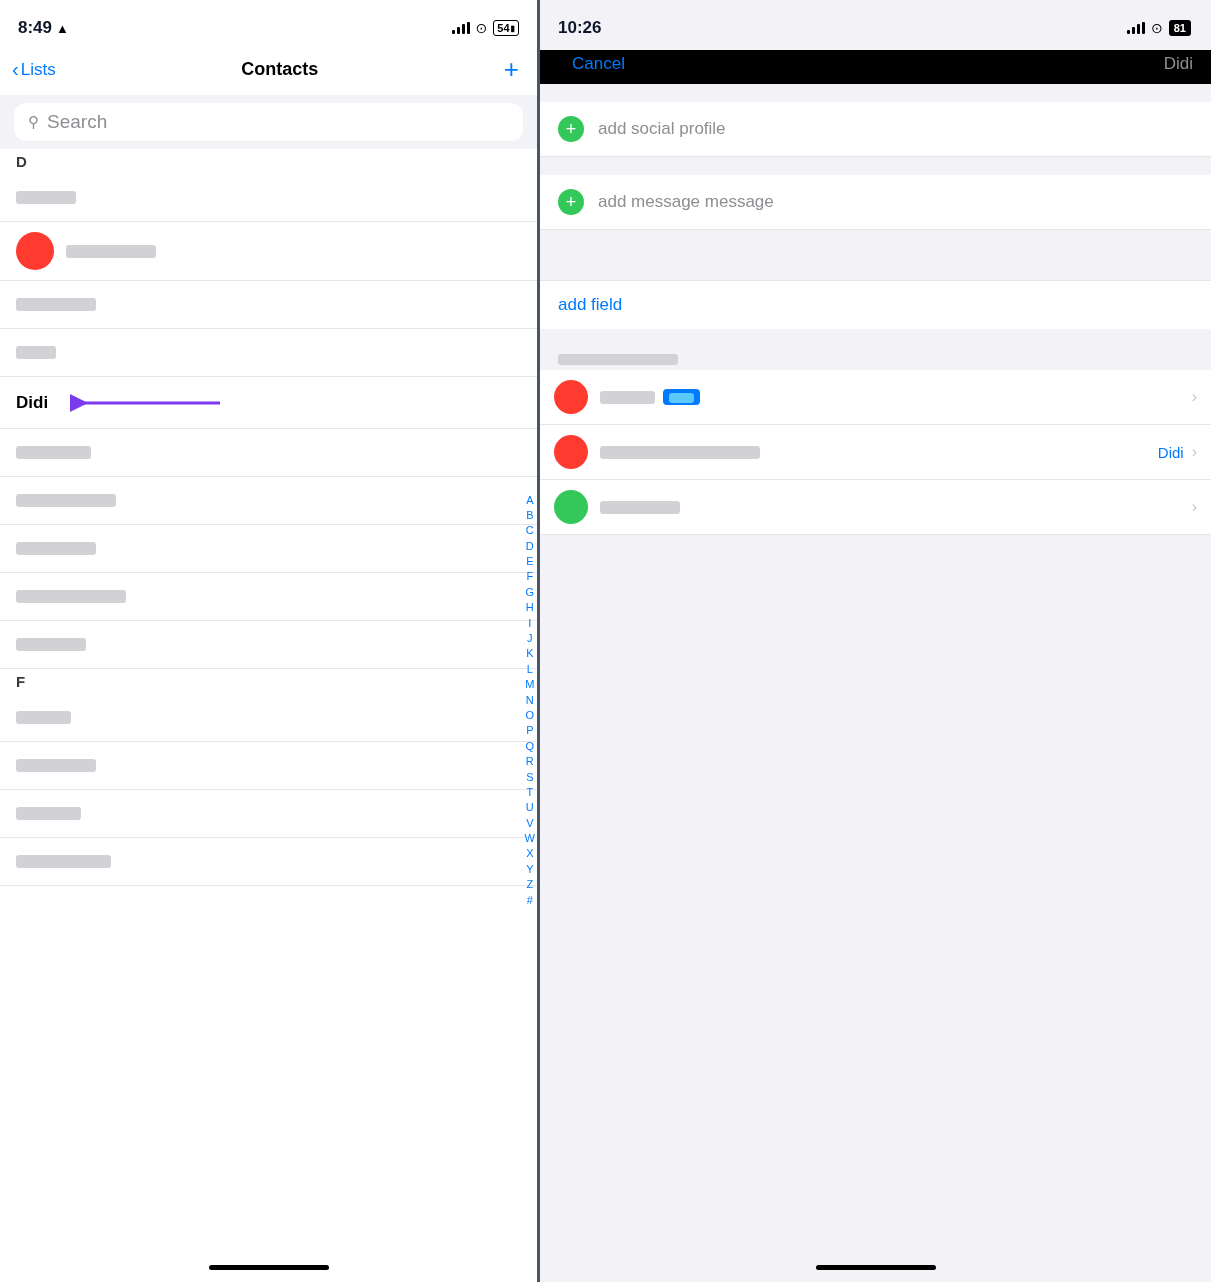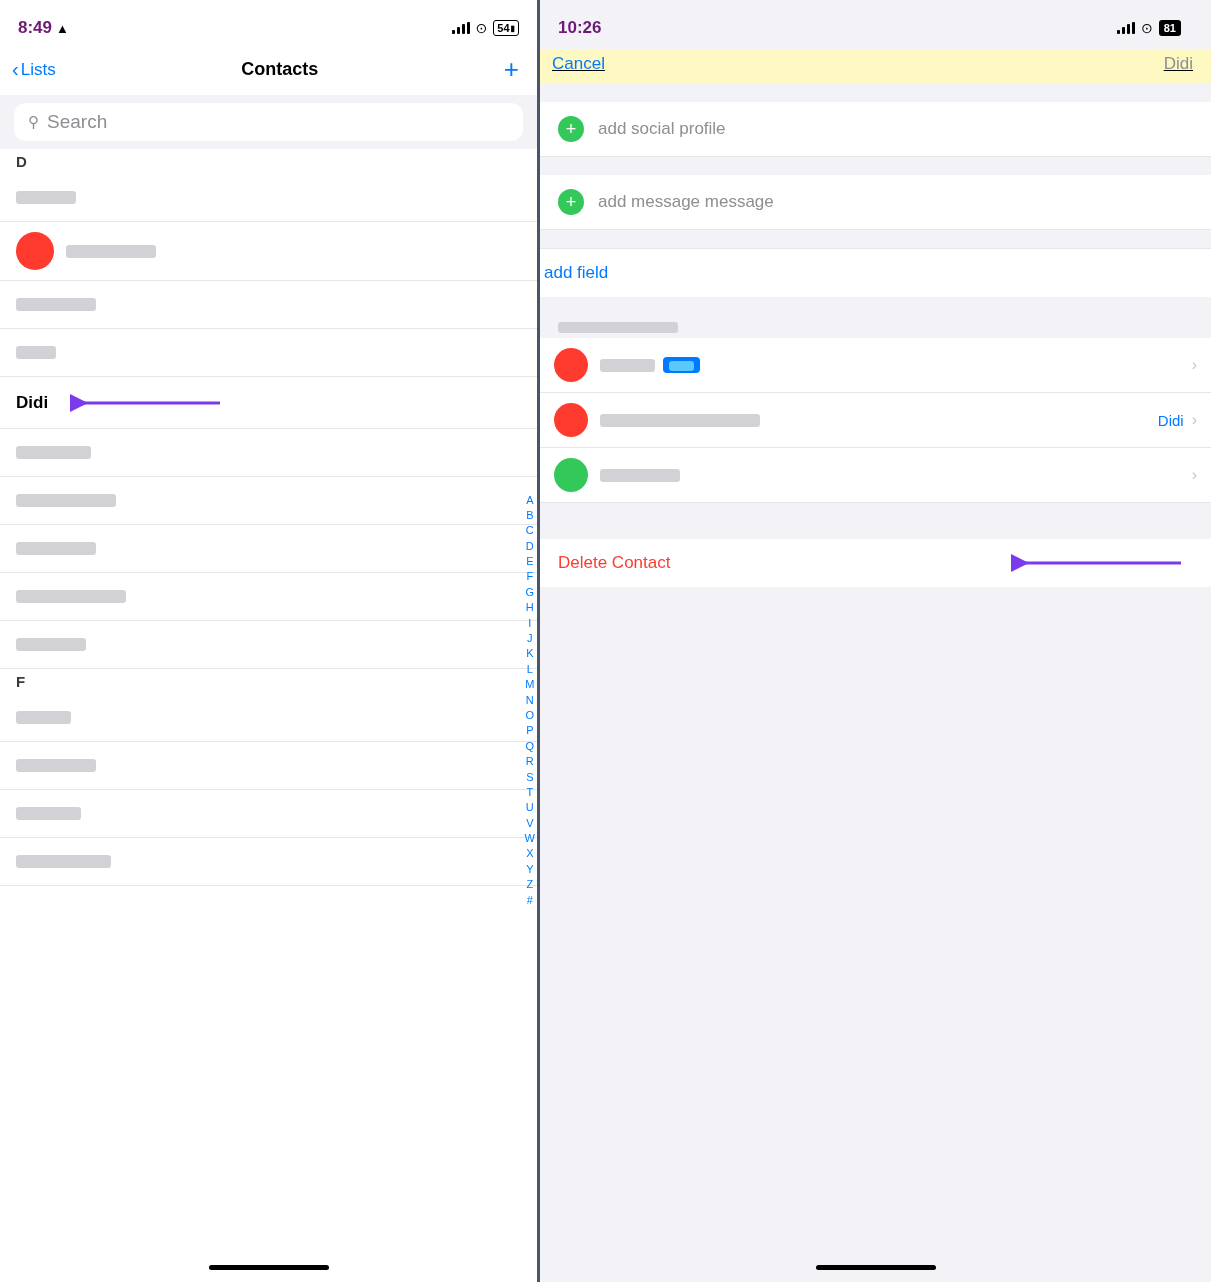--- a/index.html
+++ b/index.html
@@ -27,21 +27,21 @@
       justify-content: space-between;
       align-items: center;
       padding: 14px 18px 8px 18px;
       height: 50px;
       background: #fff;
     }
 
     .status-time {
       font-size: 17px;
       font-weight: 600;
-      color: #701a75;
+      color: #0f172a;
     }
 
     .status-icons {
       display: flex;
       align-items: center;
       gap: 6px;
     }
 
     .nav-bar {
       display: flex;
@@ -199,31 +199,31 @@
       height: 1282px;
       background: #f2f2f7;
       display: flex;
       flex-direction: column;
     }
 
     .status-bar-right {
       display: flex;
       justify-content: space-between;
       align-items: center;
-      padding: 14px 30px 8px 18px;
+      padding: 14px 20px 8px 18px;
       height: 50px;
       background: #f2f2f7;
     }
 
     .right-nav-bar {
       display: flex;
       align-items: center;
       justify-content: space-between;
-      padding: 4px 18px 10px 12px;
-      background: #fef9c3;
+      padding: 4px 18px 10px 32px;
+      background: #000000;
       text-decoration: underline;
     }
 
     .nav-cancel {
       color: #007AFF;
       font-size: 17px;
       cursor: pointer;
     }
 
     .nav-done {
@@ -538,21 +538,21 @@
     <div class="section-gap"></div>
     <div class="form-row">
       <div class="add-icon-circle">
         <span class="add-icon-plus">+</span>
       </div>
       <span class="form-label-gray">add message message</span>
     </div>
 
     <div class="section-gap"></div>
 
-    <div style="background:#fff;padding:14px 4px;border-top:1px solid #e5e5ea;">
+    <div style="background:#fff;padding:14px 18px;border-top:1px solid #e5e5ea;margin-top:32px;">
       <span class="form-label-blue">add field</span>
     </div>
 
     <div class="section-gap"></div>
     <div style="background:#f2f2f7;padding:4px 18px 0 18px;">
       <span style="font-size:13px;color:#8e8e93;display:block;padding-bottom:4px;">
         <span class="blurred-text" style="width:120px;height:11px;"></span>
       </span>
     </div>
 
@@ -578,32 +578,20 @@
 
     <div class="linked-contact-row">
       <div class="linked-avatar" style="background:#34c759;"></div>
       <div class="linked-name-blur">
         <span class="blurred-text" style="width:80px;"></span>
       </div>
       <span class="chevron-right">›</span>
     </div>
 
     <div class="section-gap"></div>
-    <div class="delete-section" style="position:relative;overflow:visible;">
-      <span class="delete-text">Delete Contact</span>
-
-      <svg width="200" height="40" viewBox="0 0 200 40" style="position:absolute;right:20px;top:50%;transform:translateY(-50%);">
-        <defs>
-          <marker id="arrowhead-delete" markerWidth="8" markerHeight="8" refX="6" refY="3" orient="auto">
-            <polygon points="6,0 0,3 6,6" fill="#7c3aed"></polygon>
-          </marker>
-        </defs>
-        <line x1="190" y1="20" x2="20" y2="20" stroke="#7c3aed" stroke-width="3" marker-end="url(#arrowhead-delete)"></line>
-      </svg>
-    </div>
 
     <div style="flex:1;"></div>
   </div>
 
   <div class="home-indicator" style="background:#f2f2f7;">
     <div class="home-bar"></div>
   </div>
 </div>
 
 </body></html>

